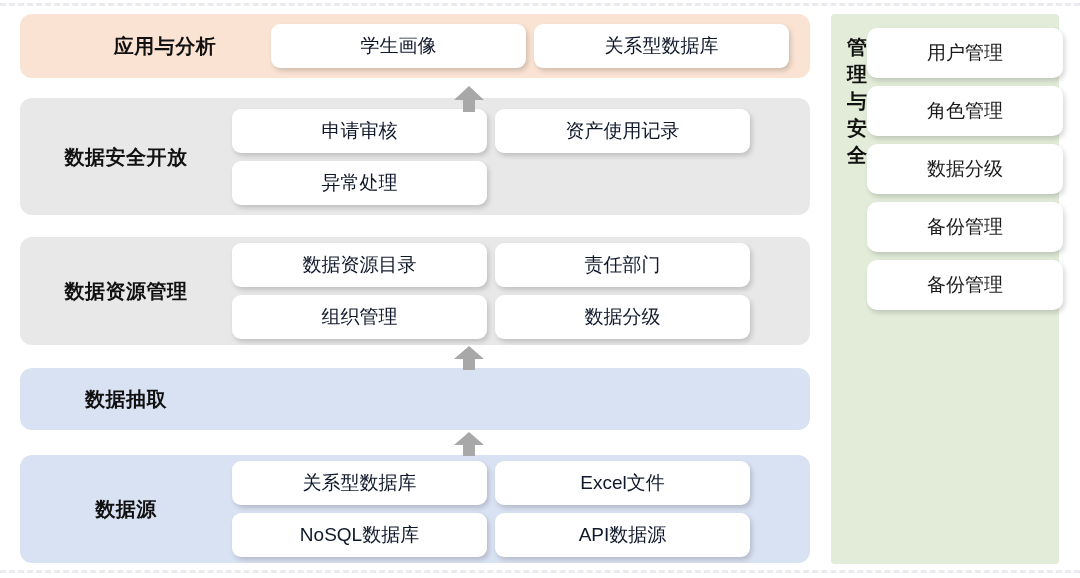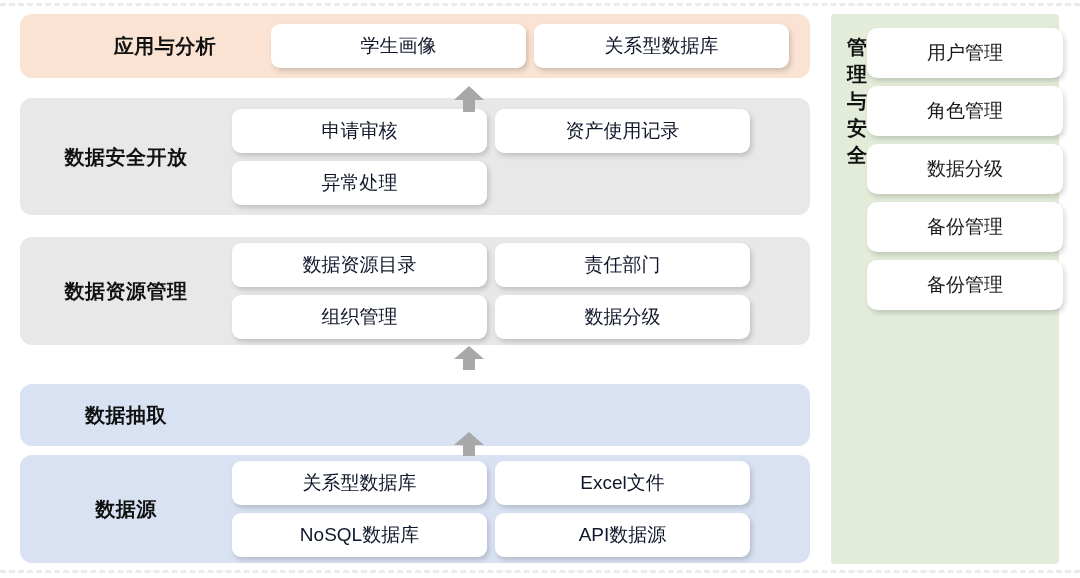--- a/index.html
+++ b/index.html
@@ -93,21 +93,21 @@
 
   
   .band.peach { background: #fae3d2; }
   .band.grey  { background: #e8e8e8; }
   .band.blue  { background: #d9e2f3; }
 
   
   .band.r1 { top: 0px;   height: 64px; padding-left: 39px;  }
   .band.r2 { top: 84px;  height: 117px; }
   .band.r3 { top: 223px; height: 108px; }
-  .band.r4 { top: 370px; height: 62px;  }
+  .band.r4 { top: 354px; height: 62px;  }
   .band.r5 { top: 441px; height: 108px; }
 
   
   .arrow {
     position: absolute;
     left: 430px;
     width: 38px;
   }
   .arrow svg { display: block; }
   .arrow.a1 { top: 72px; height: 26px; }

